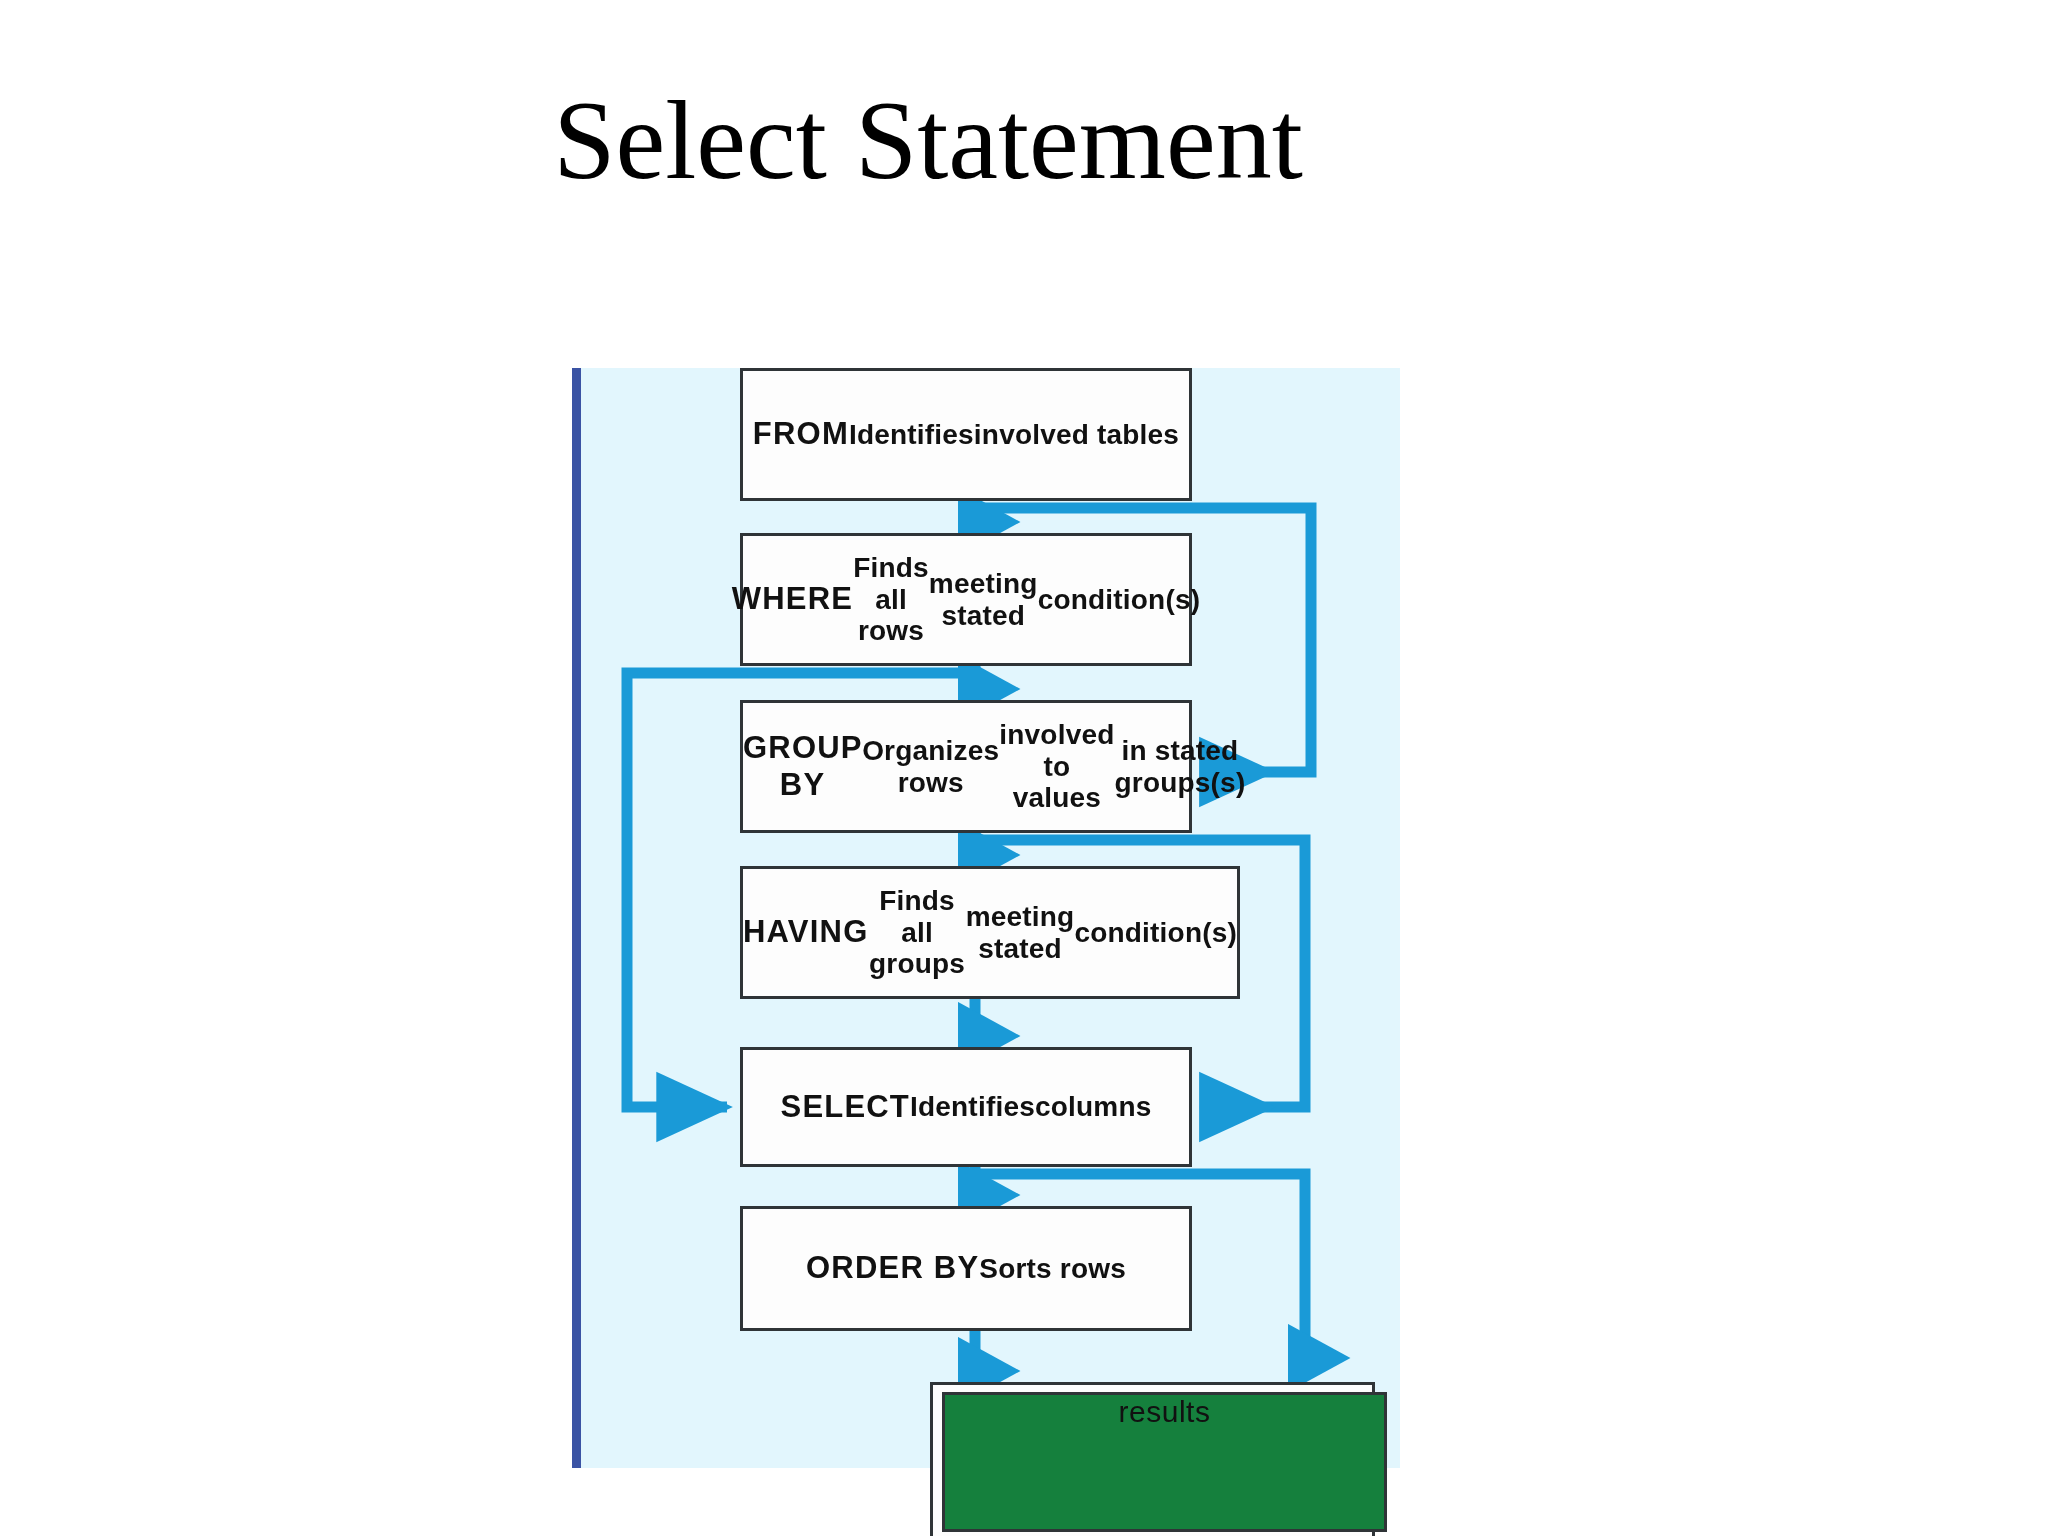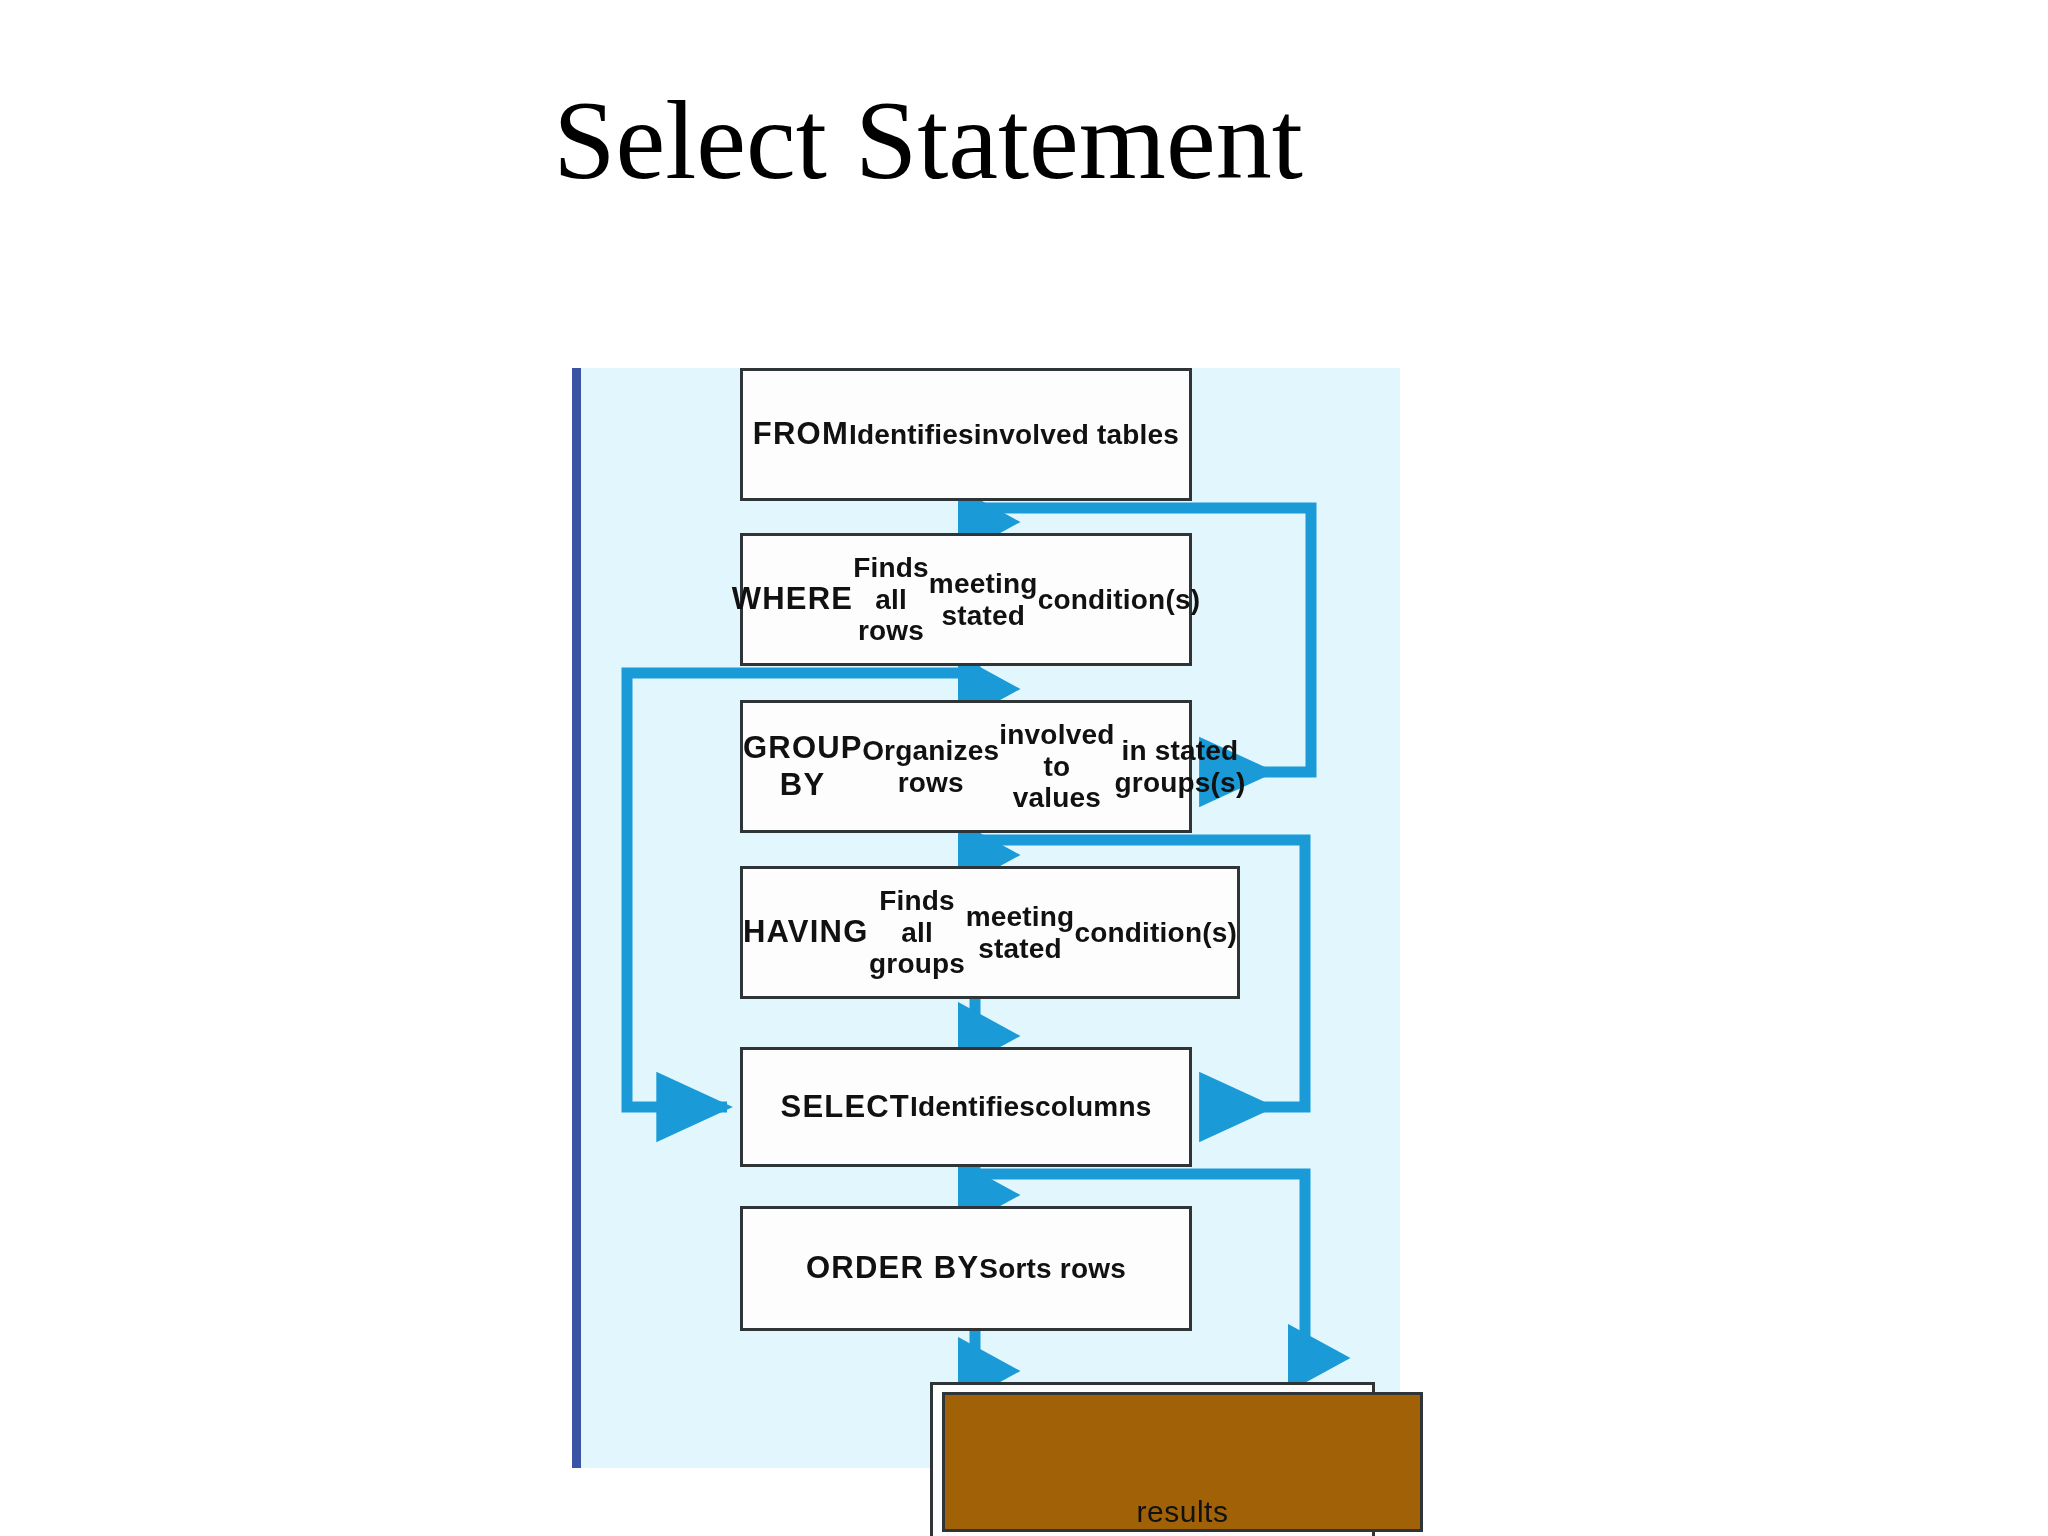--- a/index.html
+++ b/index.html
@@ -93,27 +93,27 @@
     width: 445px;
     height: 160px;
     border: 3px solid #2f3437;
     background: #fdfdfd;
     box-sizing: border-box;
   }
   #box-results {
     position: absolute;
     left: 942px;
     top: 1392px;
-    width: 481px;
+    width: 445px;
     height: 140px;
     border: 3px solid #2f3437;
-    background: #a16207;
+    background: #15803d;
     box-sizing: border-box;
     display: flex;
-    align-items: flex-end;
+    align-items: flex-start;
     justify-content: center;
     color: #111111;
   }
   #box-results .dsc {
     font-weight: normal;
     font-size: 30px;
     letter-spacing: 0.5px;
   }
 
   

